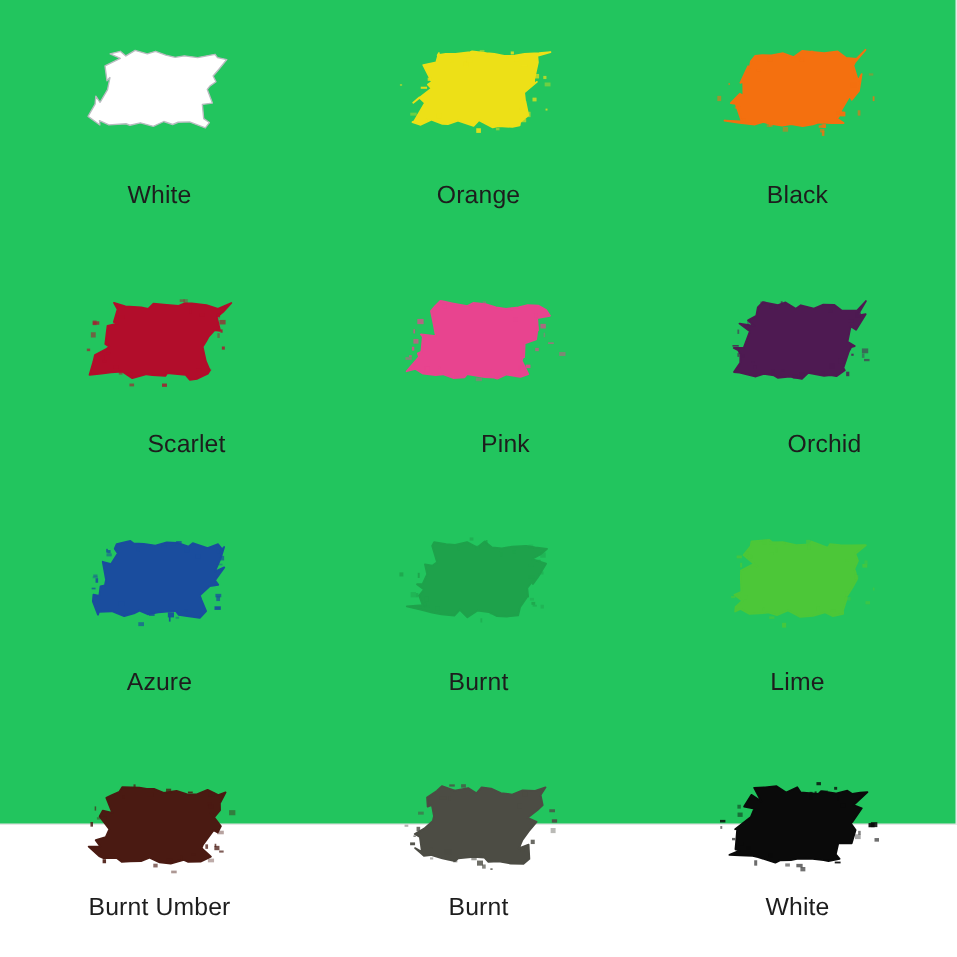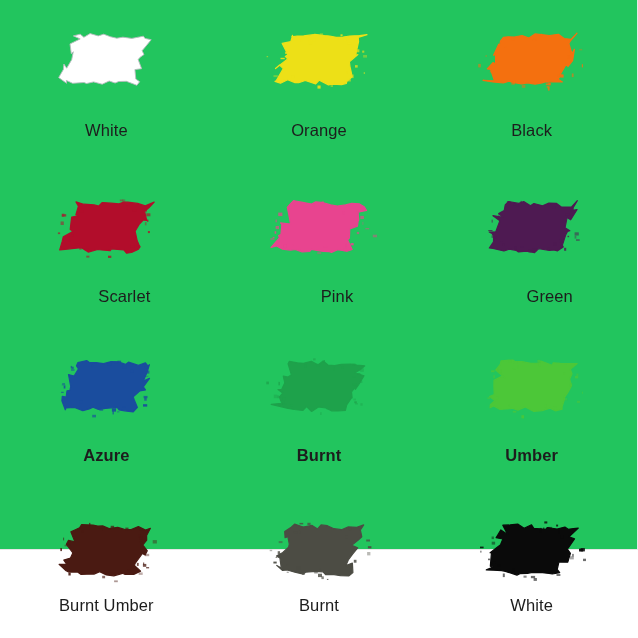--- a/index.html
+++ b/index.html
@@ -60,21 +60,21 @@
     white-space: nowrap;
     line-height: 1;
     text-align: center;
   }
   
   .row-1 .swatch-paint { margin-top: 6px; }
   .row-1 .swatch-label { margin-top: 26px; }
   .row-2 .swatch-paint { margin-top: 14px; }
   .row-2 .swatch-label { margin-top: 24px; margin-left: 36px; }
   .row-3 .swatch-paint { margin-top: 14px; }
-  .row-3 .swatch-label { margin-top: 24px; font-weight: bold; }
+  .row-3 .swatch-label { margin-top: 24px; }
   .row-4 .swatch-paint { margin-top: 18px; }
   .row-4 .swatch-label { }
 </style>
 </head>
 <body>
 
 <div id="chart-root">
   <div class="swatch-grid">
 
     <div class="swatch-cell row-1">
@@ -251,21 +251,21 @@
             <rect x="25.1" y="23.7" width="1.5" height="3.3" fill="#4e1a52" opacity="0.36"></rect>
             <rect x="29.1" y="53.7" width="2.4" height="2.3" fill="#4e1a52" opacity="0.50"></rect>
             <rect x="91.1" y="57.8" width="2.1" height="3.0" fill="#4e1a52" opacity="0.80"></rect>
             <rect x="101.6" y="45.7" width="1.7" height="2.9" fill="#4e1a52" opacity="0.39"></rect>
             <rect x="92.6" y="23.2" width="3.6" height="1.9" fill="#4e1a52" opacity="0.83"></rect>
             <rect x="18.6" y="29.7" width="1.2" height="2.9" fill="#4e1a52" opacity="0.57"></rect>
             <rect x="22.0" y="46.6" width="1.2" height="1.9" fill="#4e1a52" opacity="0.71"></rect>
             <rect x="40.3" y="13.9" width="1.9" height="1.8" fill="#4e1a52" opacity="0.56"></rect>
           </svg>
       </div>
-      <div class="swatch-label">Green</div>
+      <div class="swatch-label">Orchid</div>
     </div>
 
     <div class="swatch-cell row-3">
       <div class="swatch-paint">
         <svg viewBox="0 0 118 74" preserveAspectRatio="none" aria-hidden="true">
           <path class="blob" d="M30.8,13.7 L39.9,11.6 L42.1,13.3 L48.9,13.6 L56.6,14.7 L64.2,12.6 L71.4,12.9 L78.6,15.4 L81.5,13.1 L91.4,16.4 L98.4,13.8 L101.1,17.2 L102.4,15.7 L100.3,22.7 L96.3,32.0 L102.5,29.3 L96.3,37.9 L98.5,40.9 L92.9,41.8 L86.2,47.9 L87.2,50.7 L90.4,58.4 L86.2,62.9 L77.8,61.8 L72.2,60.9 L70.2,58.3 L58.5,59.3 L51.5,60.5 L46.0,58.1 L42.3,59.9 L35.8,61.7 L27.6,58.5 L19.0,58.9 L18.3,60.8 L14.9,51.9 L15.3,47.4 L19.2,48.2 L20.0,41.9 L22.9,41.3 L23.7,37.5 L21.5,25.5 L27.1,27.0 L31.5,19.9 L29.5,16.8 Z" fill="#1a4d9e" stroke="#1a4d9e" stroke-width="1.2" stroke-linejoin="round"></path>
         <rect x="75.7" y="57.1" width="2.5" height="1.7" fill="#1a4d9e" opacity="0.51"></rect>
             <rect x="24.7" y="17.7" width="2.0" height="2.1" fill="#1a4d9e" opacity="0.80"></rect>
             <rect x="70.4" y="11.7" width="3.7" height="1.7" fill="#1a4d9e" opacity="0.77"></rect>
             <rect x="65.6" y="62.1" width="1.1" height="3.3" fill="#1a4d9e" opacity="0.92"></rect>
@@ -356,21 +356,21 @@
             <rect x="27.0" y="21.2" width="1.4" height="2.1" fill="#4cc738" opacity="0.65"></rect>
             <rect x="20.4" y="26.2" width="1.4" height="3.1" fill="#4cc738" opacity="0.70"></rect>
             <rect x="90.7" y="23.9" width="2.0" height="1.6" fill="#4cc738" opacity="0.52"></rect>
             <rect x="35.2" y="55.8" width="1.2" height="1.9" fill="#4cc738" opacity="0.48"></rect>
             <rect x="65.6" y="13.8" width="2.0" height="3.6" fill="#4cc738" opacity="0.83"></rect>
             <rect x="18.1" y="21.3" width="3.5" height="1.9" fill="#4cc738" opacity="0.78"></rect>
             <rect x="44.0" y="16.0" width="1.6" height="3.6" fill="#4cc738" opacity="0.36"></rect>
             <rect x="23.0" y="47.7" width="2.5" height="3.2" fill="#4cc738" opacity="0.64"></rect>
           </svg>
       </div>
-      <div class="swatch-label">Umber</div>
+      <div class="swatch-label">Lime</div>
     </div>
 
     <div class="swatch-cell row-4">
       <div class="swatch-paint">
         <svg viewBox="0 0 118 74" preserveAspectRatio="none" aria-hidden="true">
           <path class="blob" d="M32.6,14.8 L34.6,11.7 L45.9,12.1 L50.8,13.0 L55.6,12.9 L62.1,15.6 L70.7,14.3 L77.4,16.4 L84.2,16.6 L91.4,13.6 L98.5,17.0 L103.4,15.3 L99.6,22.5 L99.7,27.1 L96.1,31.5 L93.4,28.8 L100.3,37.8 L98.1,42.0 L95.4,40.5 L88.3,50.1 L87.4,52.4 L93.6,58.1 L86.7,61.4 L78.2,61.5 L75.5,60.3 L66.8,62.8 L59.4,61.9 L52.7,58.8 L47.0,61.1 L39.7,61.2 L34.1,61.5 L30.6,58.9 L22.0,59.1 L19.1,57.8 L12.1,51.4 L19.9,51.3 L16.8,47.1 L23.5,45.1 L25.9,39.8 L19.4,31.3 L21.5,27.4 L27.9,28.9 L23.9,18.9 L27.3,17.2 Z" fill="#4a1a12" stroke="#4a1a12" stroke-width="1.2" stroke-linejoin="round"></path>
         <rect x="13.3" y="35.0" width="1.7" height="3.1" fill="#4a1a12" opacity="0.84"></rect>
             <rect x="63.7" y="12.8" width="3.4" height="3.3" fill="#4a1a12" opacity="0.74"></rect>
             <rect x="91.0" y="21.8" width="2.9" height="2.4" fill="#4a1a12" opacity="0.94"></rect>
             <rect x="34.9" y="17.1" width="1.2" height="2.4" fill="#4a1a12" opacity="0.58"></rect>

